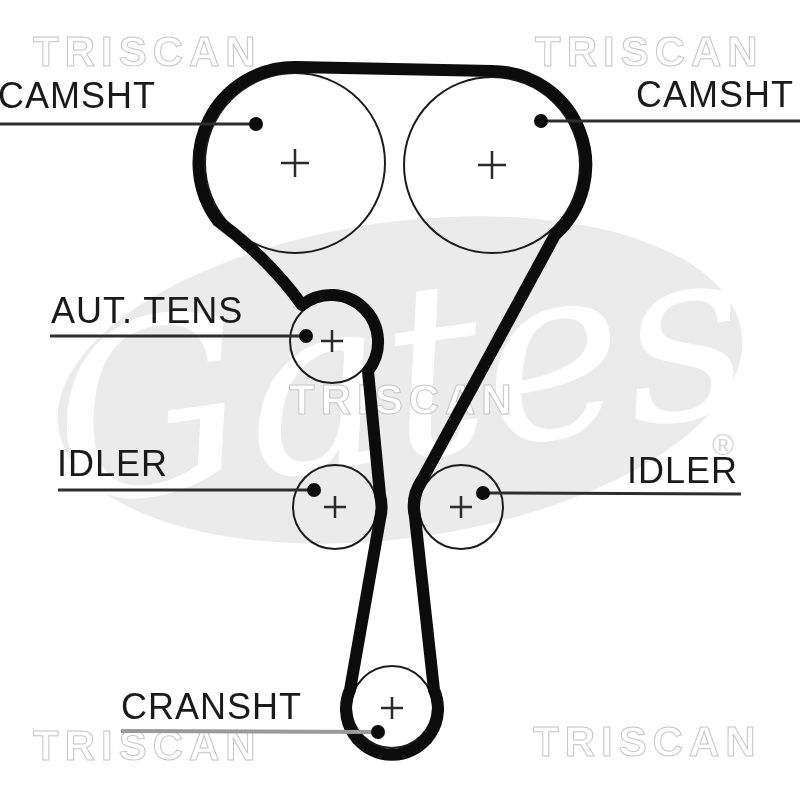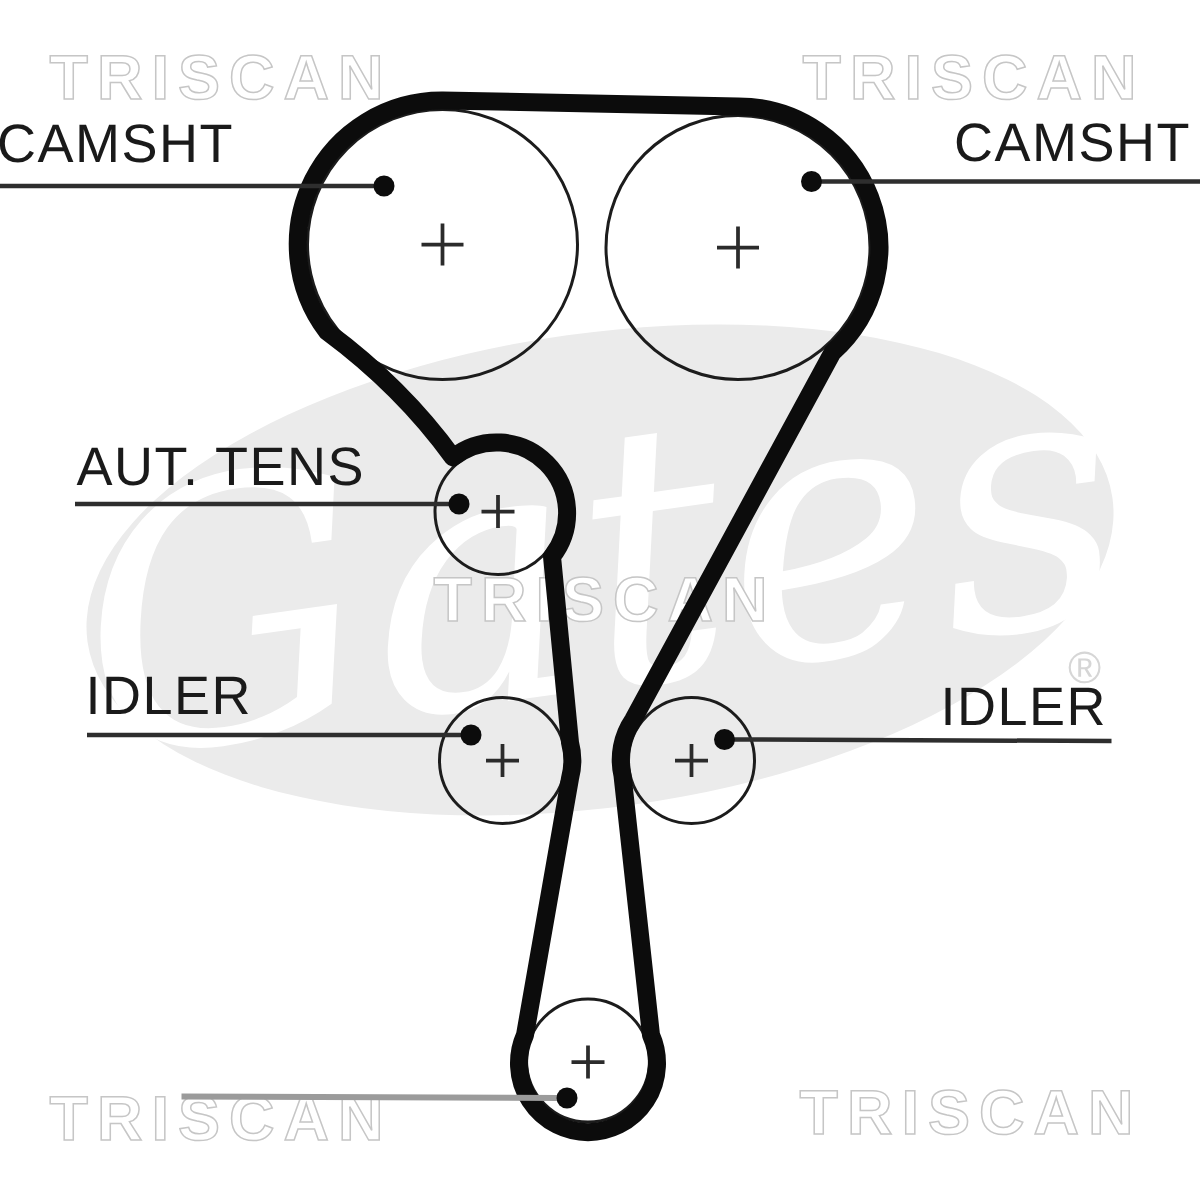--- a/index.html
+++ b/index.html
@@ -103,14 +103,15 @@
   <div class="part-label" style="left:-2px; top:78px;">CAMSHT</div>
 
   <div class="part-label" style="left:636px; top:77px;">CAMSHT</div>
 
   <div class="part-label" style="left:51px; top:293px;">AUT. TENS</div>
 
   <div class="part-label" style="left:57px; top:446px;">IDLER</div>
 
   <div class="part-label" style="left:627px; top:453px;">IDLER</div>
 
+  <div class="part-label" style="left:121px; top:689px;">CRANSHT</div>
 
 </div>
 
 </body></html>

